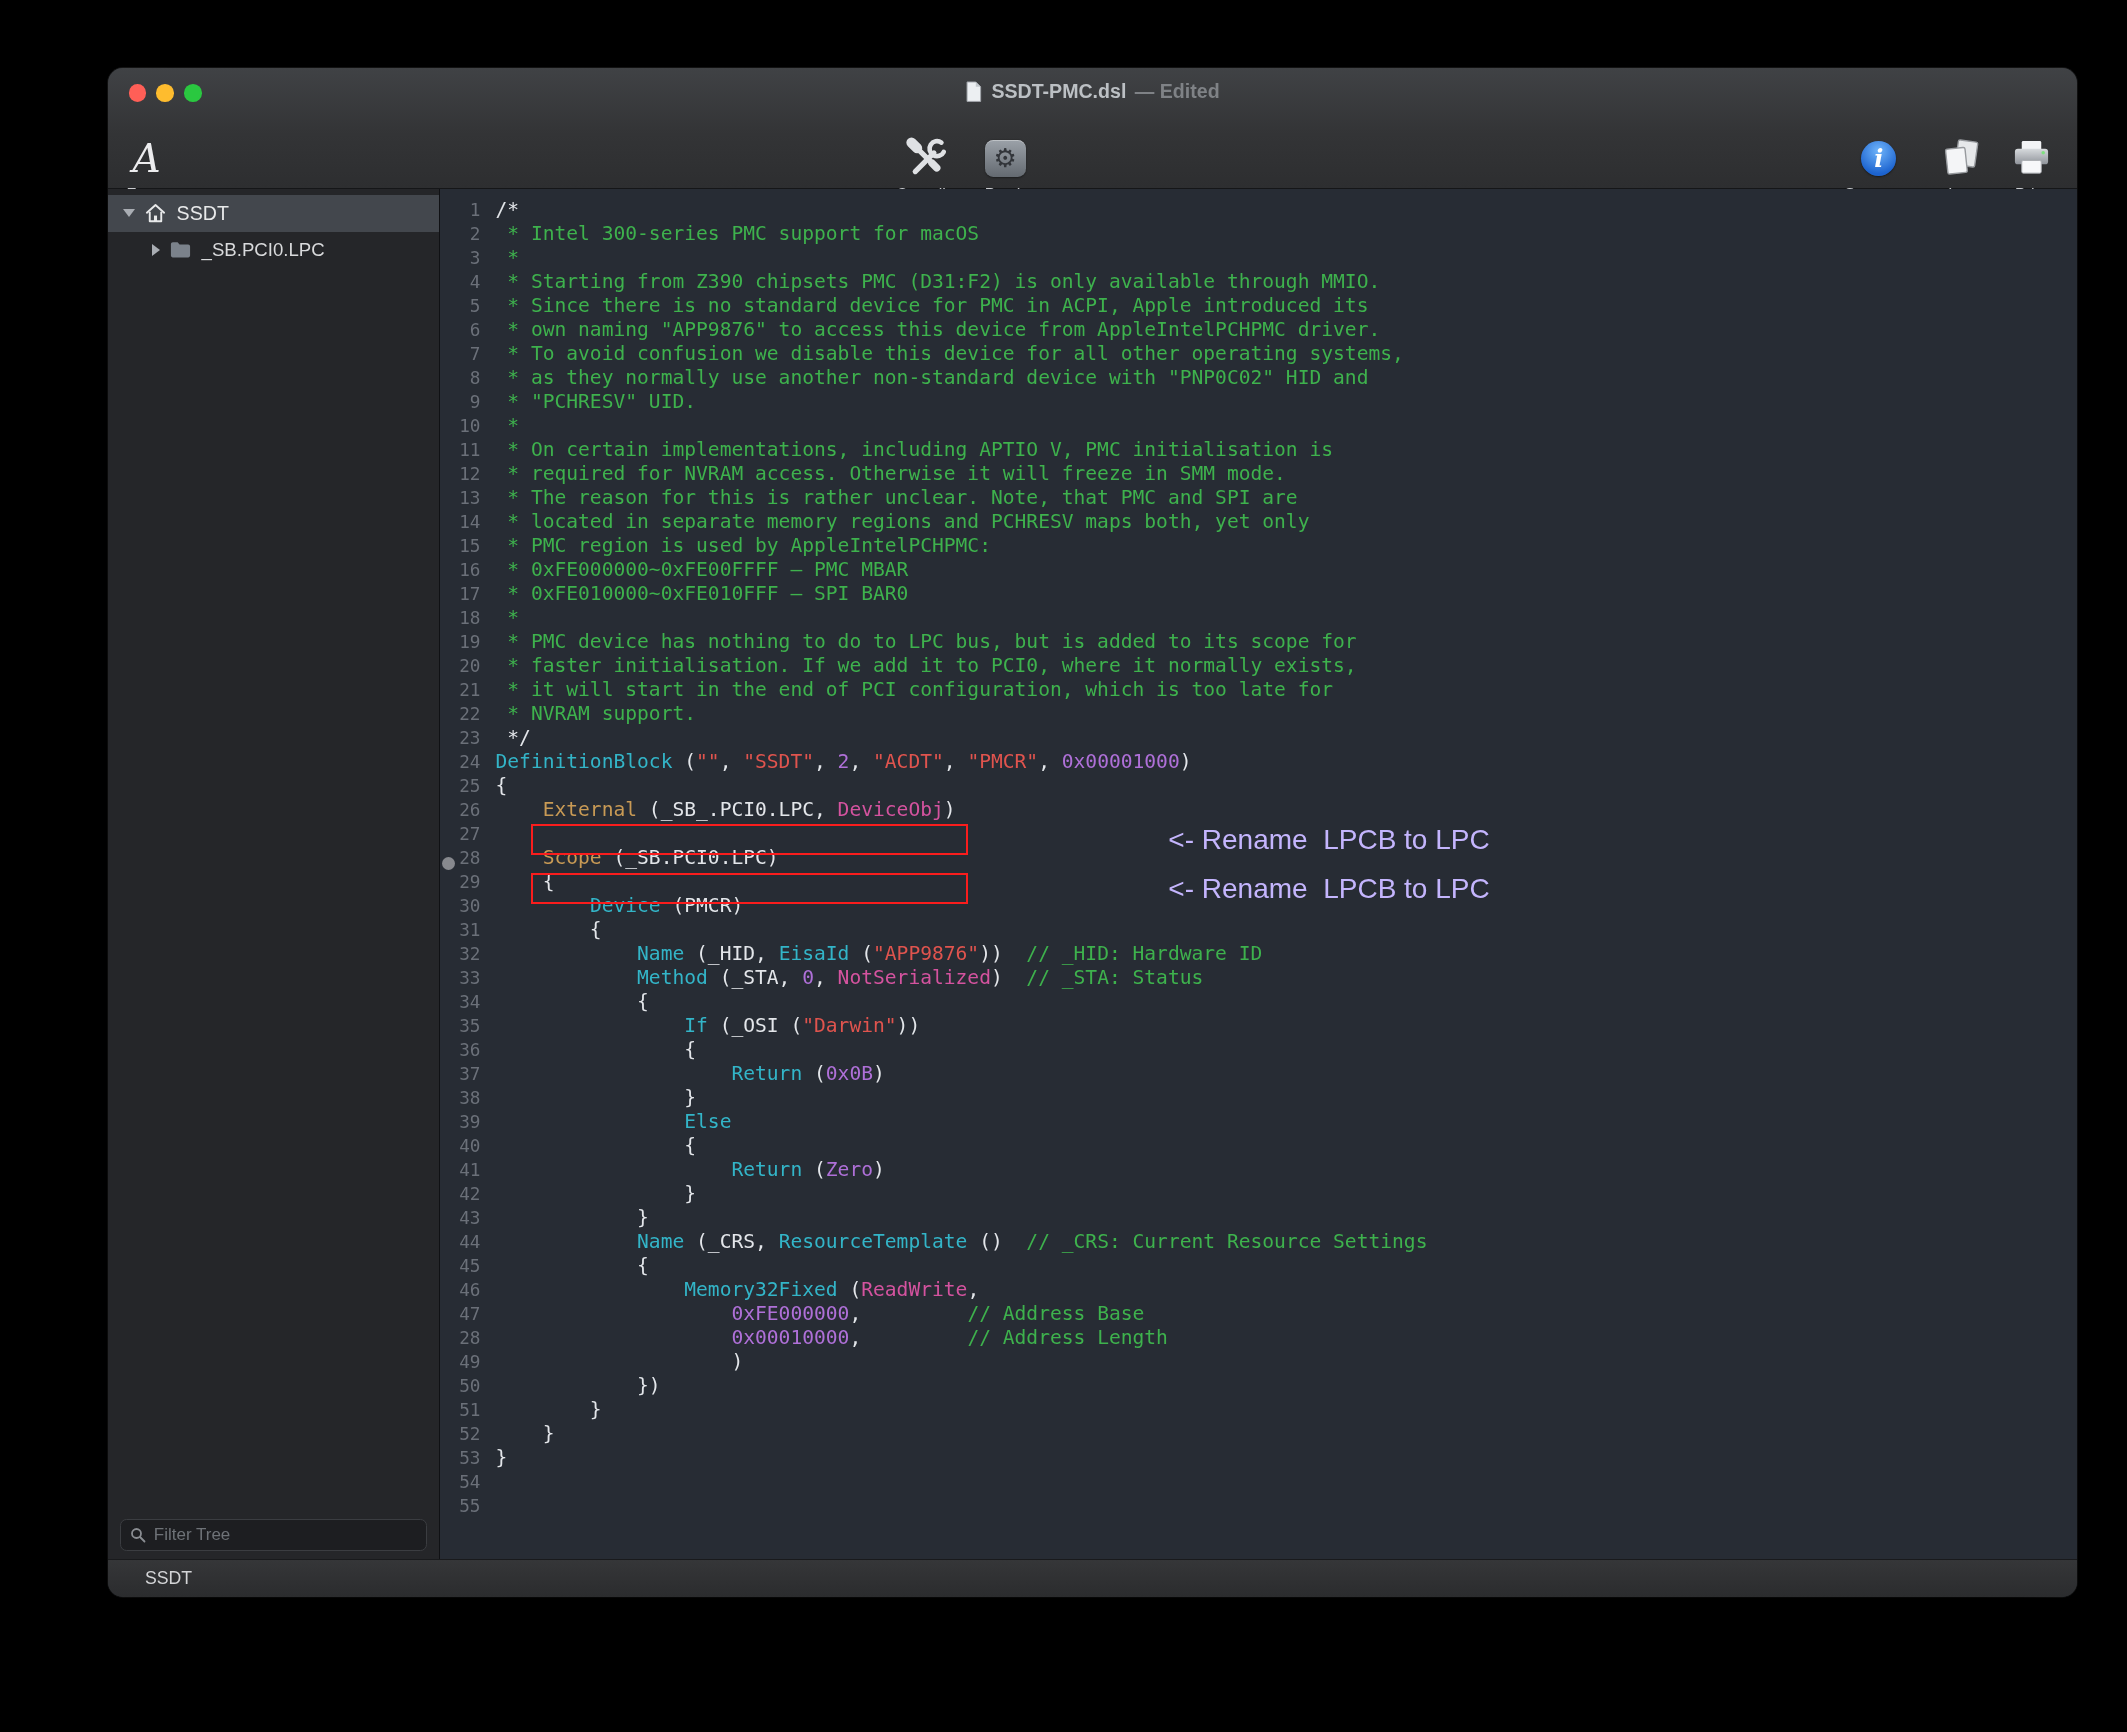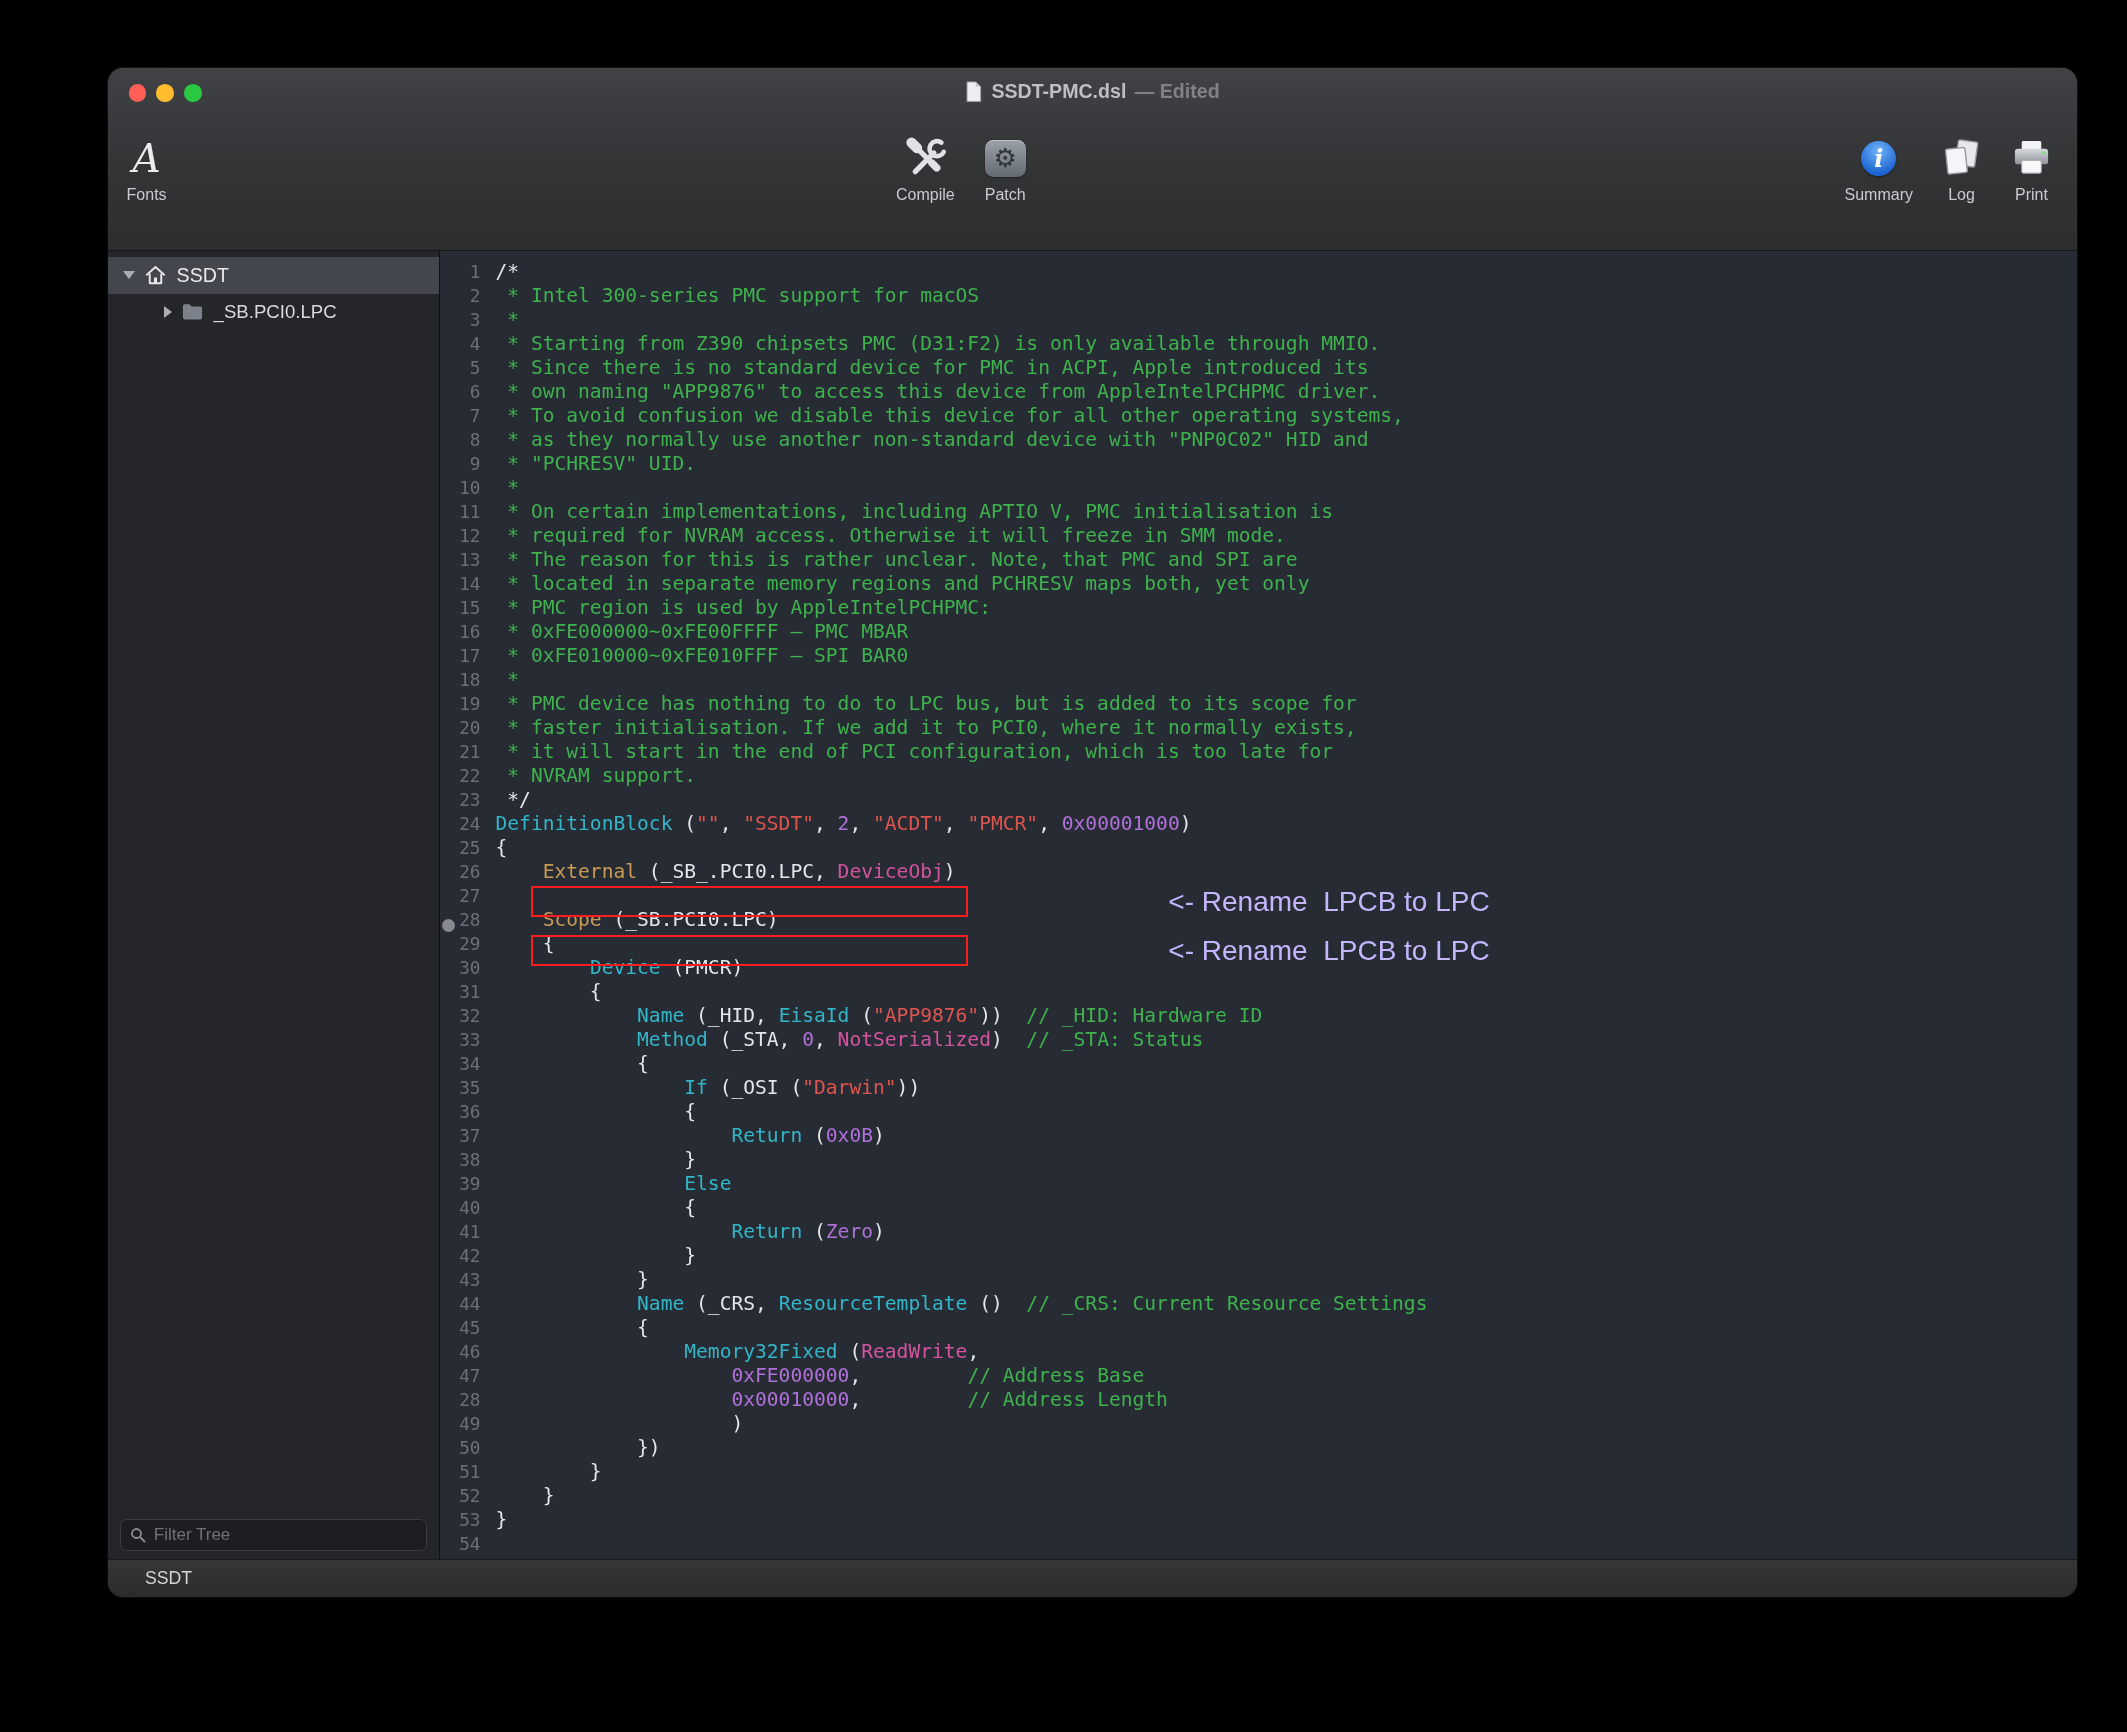--- a/index.html
+++ b/index.html
@@ -9,21 +9,21 @@
   }
   *{margin:0;padding:0;box-sizing:border-box;}
   html,body{width:2127px;height:1732px;background:#000;font-family:"Liberation Sans",sans-serif;}
   .window{
     position:absolute;left:108px;top:68px;width:1969px;height:1529px;
     border-radius:15px;overflow:hidden;background:var(--editorbg);
     box-shadow:0 28px 75px rgba(0,0,0,.85), 0 0 0 0.9px rgba(255,255,255,.09);
     display:flex;flex-direction:column;
   }
   
-  .header{height:183px;flex:0 0 auto;background:linear-gradient(180deg,#404245 0%,#333436 55%,#2d2e30 100%);
+  .header{height:121px;flex:0 0 auto;background:linear-gradient(180deg,#404245 0%,#333436 55%,#2d2e30 100%);
     border-bottom:0.9px solid #151618;position:relative;}
   .titlebar{height:48px;position:relative;}
   .lights{position:absolute;left:20.5px;top:16px;display:flex;gap:10.3px;}
   .light{width:17.7px;height:17.7px;border-radius:50%;}
   .light.red{background:#ff5f57;}
   .light.yellow{background:#febc2e;}
   .light.green{background:#2ac840;}
   .title-wrap{position:absolute;left:0;right:0;top:12px;display:flex;justify-content:center;align-items:center;gap:8.4px;}
   .title-main{font-size:19.6px;font-weight:bold;color:#bcc0c4;}
   .title-suffix{font-size:19.6px;font-weight:bold;color:#7f8286;}
@@ -43,21 +43,21 @@
     background:radial-gradient(circle at 50% 28%,#6fb4fa,#1c63cf 75%);
     box-shadow:0 0.9px 1.9px rgba(0,0,0,.5);
     display:flex;align-items:center;justify-content:center;
     font-family:"DejaVu Serif",serif;font-style:italic;font-weight:bold;font-size:24px;color:#fff;}
   
   .body{flex:1 1 auto;display:flex;min-height:0;}
   .sidebar{width:332px;flex:0 0 auto;background:#252629;border-right:0.9px solid #101114;position:relative;padding-top:5.6px;}
   .tree-row{height:37px;display:flex;align-items:center;gap:9.3px;cursor:default;}
   .tree-row.selected{background:#43474d;}
   .row-root{padding-left:15px;}
-  .row-child{padding-left:56px;}
+  .row-child{padding-left:44px;}
   .tri-down{width:0;height:0;border-left:6.5px solid transparent;border-right:6.5px solid transparent;border-top:8.4px solid #a9adb3;}
   .tri-right{width:0;height:0;border-top:6.5px solid transparent;border-bottom:6.5px solid transparent;border-left:8.4px solid #a9adb3;}
   .tree-label{font-size:19.6px;color:#e8e9ea;}
   .tree-label.child{font-size:18.6px;color:#d9dadc;}
   .filter-box{position:absolute;left:12px;right:12px;bottom:8.4px;height:32px;background:#1d1e21;
     border:0.9px solid #3b3d41;border-radius:6.5px;display:flex;align-items:center;gap:7.5px;padding:0 9.3px;}
   .filter-input{flex:1;background:transparent;border:none;outline:none;font-size:17px;color:#d8d9db;font-family:"Liberation Sans",sans-serif;}
   .filter-input::placeholder{color:#6e7277;}
   
   .editor{flex:1 1 auto;background:var(--editorbg);position:relative;overflow:hidden;

